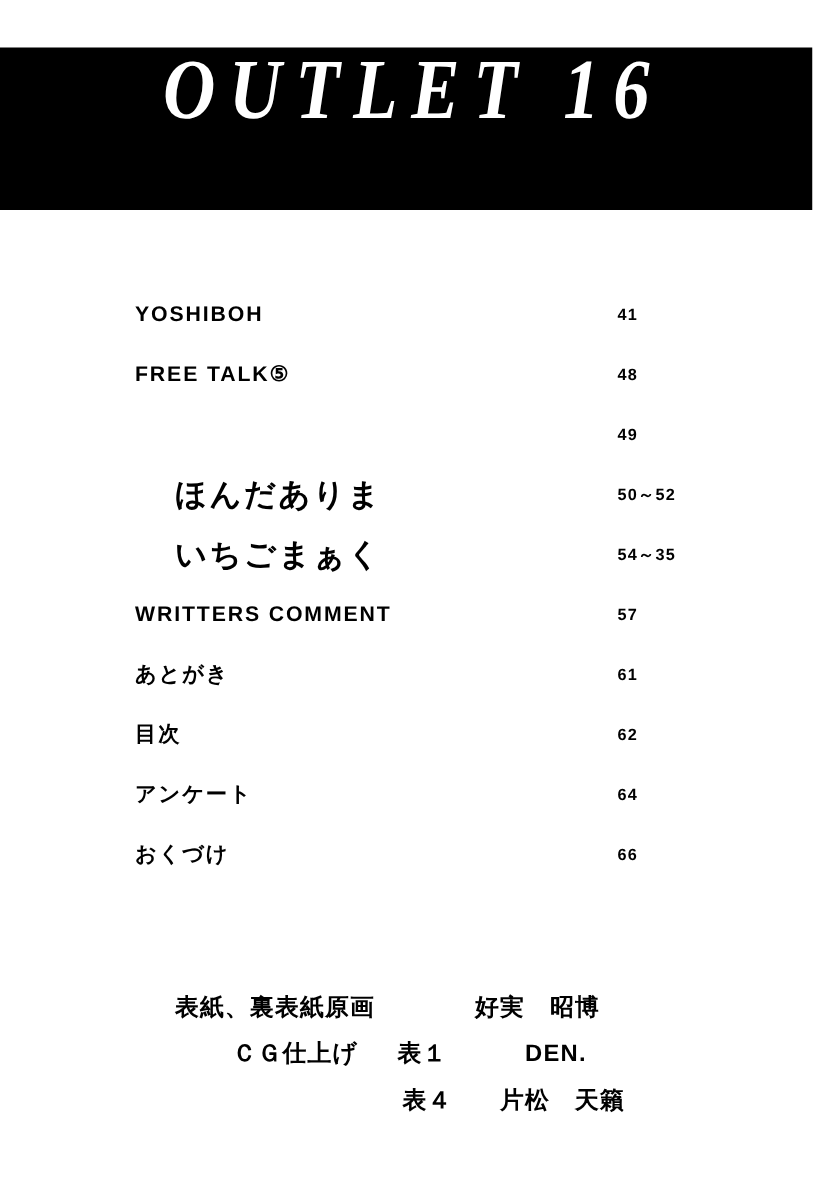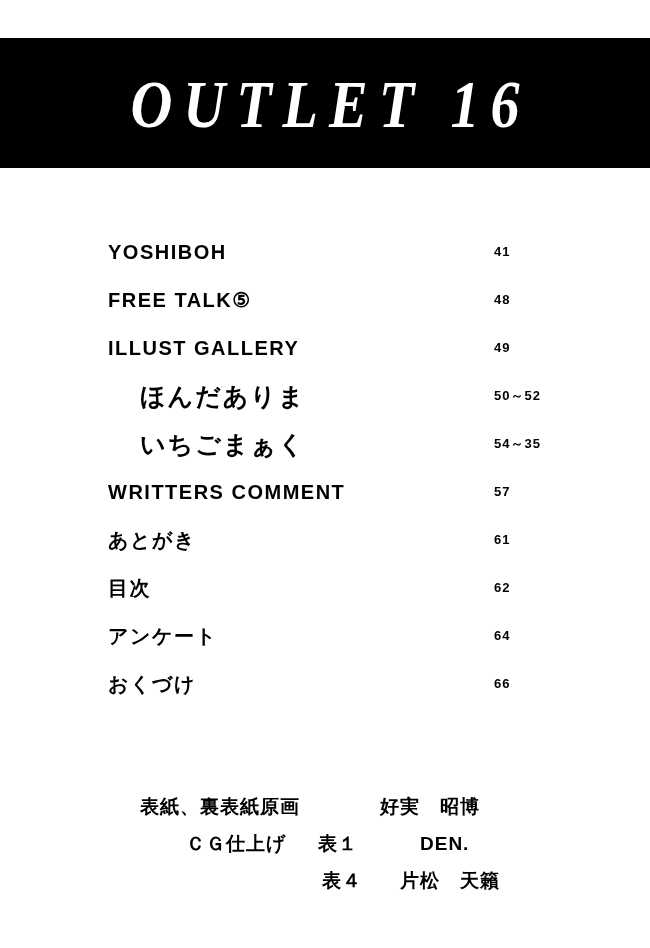--- a/index.html
+++ b/index.html
@@ -24,21 +24,21 @@
 
   
   .title-banner {
     position: absolute;
     left: 0;
     top: 38px;
     width: 650px;
     height: 130px;
     background: #000000;
     display: flex;
-    align-items: center;
+    align-items: flex-start;
     justify-content: center;
   }
   .title-text {
     font-family: "Liberation Serif", serif;
     font-style: italic;
     font-weight: bold;
     color: #ffffff;
     font-size: 58px;
     letter-spacing: 11px;
     text-indent: 11px;
@@ -54,21 +54,21 @@
     width: 650px;
   }
   .toc-row {
     position: relative;
     height: 48px;
     line-height: 48px;
     white-space: nowrap;
   }
   .toc-title {
     position: absolute;
-    font-size: 20px;
+    font-size: 17px;
     font-weight: bold;
     letter-spacing: 1.5px;
     top: 0;
   }
   .toc-title.lvl0 { left: 108px; }
   .toc-title.lvl1 { left: 140px; font-size: 25px; letter-spacing: 2px; }
   .toc-title.lvl2 { left: 168px; font-size: 21px; letter-spacing: 2px; }
 
   .toc-page {
     position: absolute;
@@ -124,21 +124,20 @@
       <span class="toc-title lvl0">YOSHIBOH</span>
       <span class="toc-page">41</span>
     </div>
 
     <div class="toc-row">
       <span class="toc-title lvl0">FREE TALK⑤</span>
       <span class="toc-page">48</span>
     </div>
 
     <div class="toc-row">
-      <span class="toc-title lvl0">ILLUST GALLERY</span>
       <span class="toc-page">49</span>
     </div>
 
     <div class="toc-row">
       <span class="toc-title lvl1">ほんだありま</span>
       <span class="toc-page">50～52</span>
     </div>
 
 
     <div class="toc-row">

